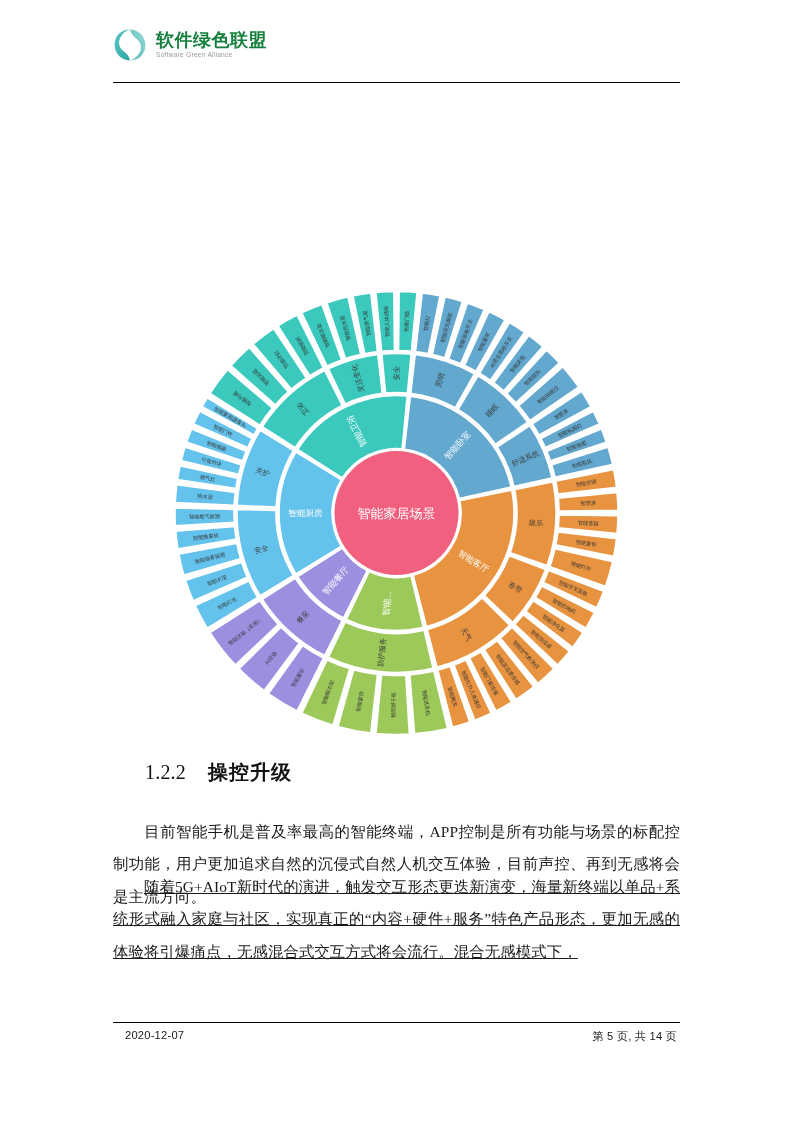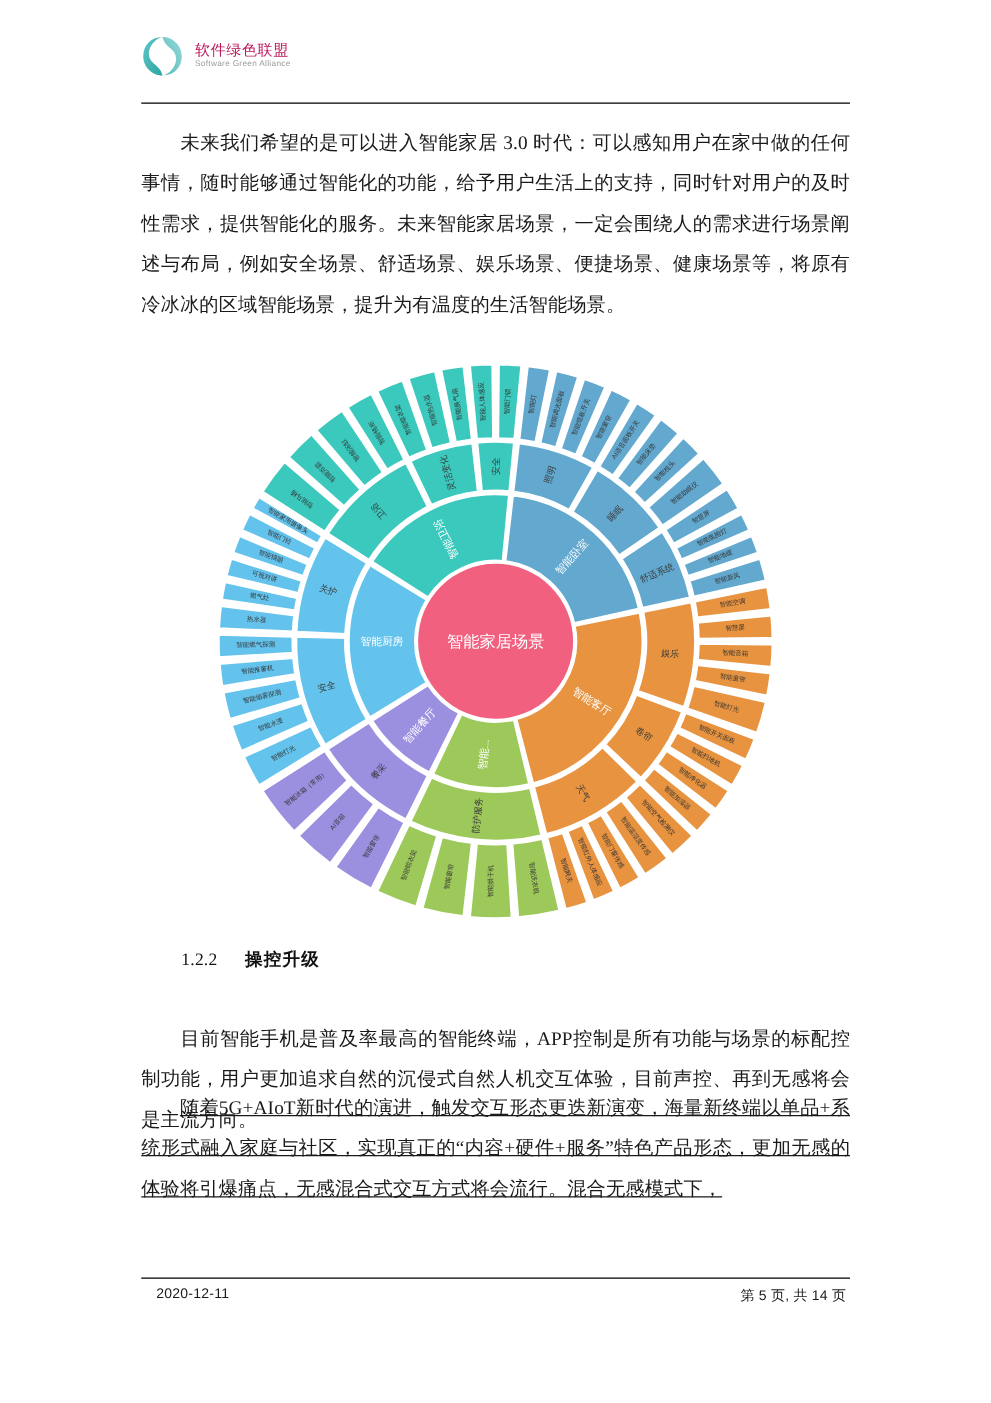--- a/index.html
+++ b/index.html
@@ -41,24 +41,24 @@
     flex: 0 0 34px;
   }
   .logo-text {
     display: flex;
     flex-direction: column;
     justify-content: center;
     line-height: 1.05;
   }
   .logo-cn {
     font-family: "Liberation Sans", sans-serif;
-    font-size: 12px;
-    color: #be185d;
+    font-size: 18px;
+    color: #15803d;
     letter-spacing: 0.5px;
-    font-weight: 400;
+    font-weight: 700;
   }
   .logo-en {
     font-family: "Liberation Sans", sans-serif;
     font-size: 6.6px;
     color: #9a9a9a;
     letter-spacing: 0.25px;
     margin-top: 2px;
   }
   .header-rule {
     position: absolute;
@@ -85,21 +85,21 @@
   #para-1 { top: 99px; }
   #para-2 { top: 816px; }
   #para-3 { top: 871px; text-decoration: underline; }
 
   
   .heading {
     position: absolute;
     left: 145px;
     top: 759px;
     font-family: "Liberation Sans", sans-serif;
-    font-size: 14px;
+    font-size: 20px;
     color: #111111;
     white-space: nowrap;
     font-weight: 400;
   }
   .heading .num { font-family: "Liberation Serif", serif; letter-spacing: 0.2px; }
   .heading .txt { margin-left: 22px; font-weight: 600; letter-spacing: 1px; }
 
   
   .figure {
     position: absolute;
@@ -169,21 +169,20 @@
         <path d="M24 20 C32 18 42 22 44 31 C46 40 40 47 32 48 C37 43 39 37 36 31 C33 25 28 22 24 20 Z" fill="#ffffff" opacity="0.85"></path>
       </svg>
       <div class="logo-text">
         <div class="logo-cn">软件绿色联盟</div>
         <div class="logo-en">Software Green Alliance</div>
       </div>
     </div>
   </div>
   <div class="header-rule"></div>
 
-  <div class="para" id="para-1"><span class="indent"></span><span>未来我们希望的是可以进入智能家居 3.0 时代：可以感知用户在家中做的任何事情，随时能够通过智能化的功能，给予用户生活上的支持，同时针对用户的及时性需求，提供智能化的服务。未来智能家居场景，一定会围绕人的需求进行场景阐述与布局，例如安全场景、舒适场景、娱乐场景、便捷场景、健康场景等，将原有冷冰冰的区域智能场景，提升为有温度的生活智能场景。</span></div>
 
   <div class="figure">
     <svg id="sunburst" width="521" height="470" viewBox="0 0 521 470">
       <g id="sb-segments">
           <path d="M 161.03517540022267 171.511822617628 A 118 118 0 0 1 271.7072941519066 117.53342365680082 L 266.57853242137304 171.2893145257225 A 64 64 0 0 0 206.55297648825638 200.56573430108637 Z" fill="#3ac9bc" class="sb-seg"></path>
           <path d="M 273.9602866166825 117.77022270687043 A 118 118 0 0 1 375.68059723197985 209.3596017721166 L 322.970832397006 221.09334333402936 A 64 64 0 0 0 267.8004944361668 171.41774790881107 Z" fill="#62a8cf" class="sb-seg"></path>
           <path d="M 376.1516009121731 211.575499867629 A 118 118 0 0 1 290.14452366335297 349.2155953308168 L 276.5783857157169 296.9474415353583 A 64 64 0 0 0 323.2262920201617 222.29518636888352 Z" fill="#e8933f" class="sb-seg"></path>
           <path d="M 287.9464132244725 349.7636458165716 A 118 118 0 0 1 209.79265310959977 341.5493546265608 L 232.99771016113885 292.7894804754228 A 64 64 0 0 0 275.3861902234427 297.2446892564456 Z" fill="#9dc95a" class="sb-seg"></path>
           <path d="M 207.75652276080766 340.5562675008869 A 118 118 0 0 1 161.03517540022267 298.488177382372 L 206.55297648825638 269.43426569891363 A 64 64 0 0 0 231.89336827704824 292.2508569496336 Z" fill="#9b8fe0" class="sb-seg"></path>
           <path d="M 159.8346949333598 296.567007039812 A 118 118 0 0 1 159.8346949333598 173.43299296018802 L 205.90186843843242 201.60772499535622 A 64 64 0 0 0 205.90186843843242 268.3922750046438 Z" fill="#64c3ec" class="sb-seg"></path>
@@ -336,17 +335,17 @@
   <div class="heading">
     <span class="num">1.2.2</span><span class="txt">操控升级</span>
   </div>
 
   <div class="para" id="para-2"><span class="indent"></span><span>目前智能手机是普及率最高的智能终端，APP控制是所有功能与场景的标配控制功能，用户更加追求自然的沉侵式自然人机交互体验，目前声控、再到无感将会是主流方向。</span></div>
 
   <div class="para" id="para-3"><span class="indent"></span><span>随着5G+AIoT新时代的演进，触发交互形态更迭新演变，海量新终端以单品+系统形式融入家庭与社区，实现真正的“内容+硬件+服务”特色产品形态，更加无感的体验将引爆痛点，无感混合式交互方式将会流行。混合无感模式下，</span></div>
 
   <div class="footer-rule"></div>
   <div class="footer">
-    <div class="f-left"><span>2020-12-11</span></div>
+    <div class="f-left"><span>2020-12-07</span></div>
     <div class="f-right"><span>第 5 页, 共 14 页</span></div>
   </div>
 
 </div>
 
 </body></html>

